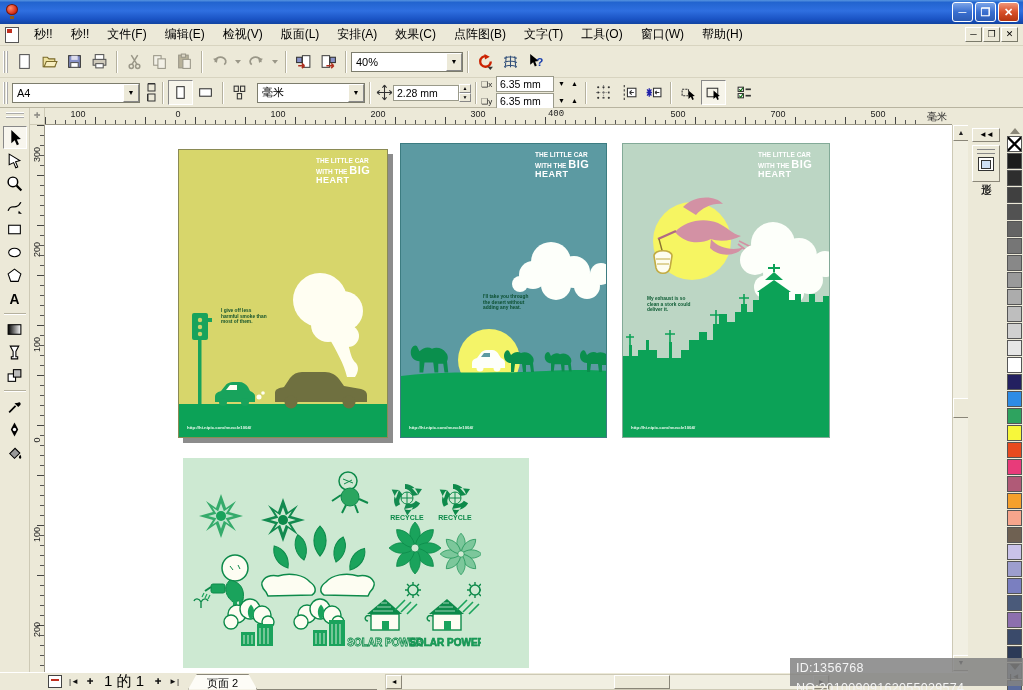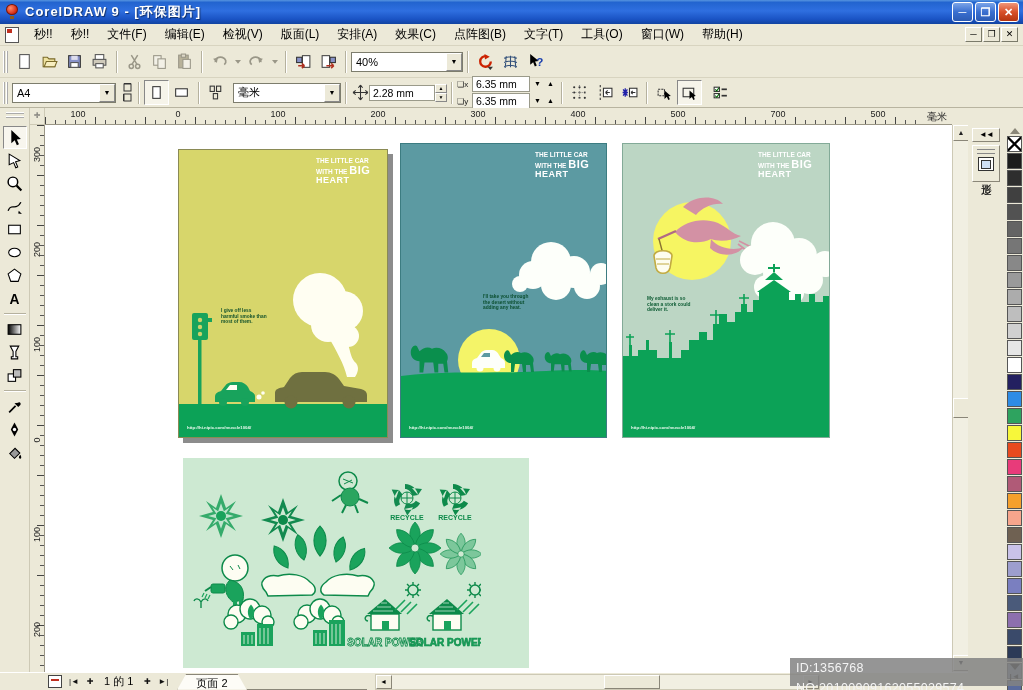--- a/index.html
+++ b/index.html
@@ -120,21 +120,21 @@
       linear-gradient(-45deg, transparent 42%, #000 46%, #000 54%, transparent 58%), #fff; }
   .palbottom { position:absolute; left:1006px; top:664px; width:17px; height:26px; display:flex; flex-direction:column; align-items:center; z-index:30;}
   .pal-dn { width:0; height:0; border-left:5px solid transparent; border-right:5px solid transparent; border-top:6px solid #000; margin-bottom:3px;}
   .pal-exp { font-size:8px; line-height:8px; color:#000; font-weight:bold; }
 
   
   .bottombar { position:absolute; left:0; top:672px; width:968px; height:18px; background:#ece9d8; border-top:1px solid #fff; display:flex; align-items:center; }
   .navico { width:14px; height:13px; margin:0 4px 0 48px; background:#fff; border:1px solid #444; position:relative; }
   .navico::after { content:""; position:absolute; left:2px; top:3px; width:8px; height:2px; background:#c03020; }
   .navbtn { min-width:16px; height:14px; font-size:8px; line-height:13px; text-align:center; padding:0 2px; color:#111; }
-  .navtxt { font-size:11px; padding:0 6px; white-space:nowrap; }
+  .navtxt { font-size:15px; padding:0 6px; white-space:nowrap; }
   .pagetab { height:16px; margin-left:6px; padding:1px 18px; background:#fdfcf7; border:1px solid #8a8678; border-bottom:none;
     clip-path:polygon(9px 0, calc(100% - 9px) 0, 100% 100%, 0 100%); font-size:11px; }
   .tabstrip { flex:0 0 120px; height:16px; border-bottom:1px solid #8a8678; }
   .hscroll { position:relative; margin-left:8px; width:445px; height:16px; background:#f1efe2; border:1px solid #cdc9b5; }
   .hbtn { position:absolute; top:0; width:16px; height:14px; background:#ece9d8; border:1px solid; border-color:#fff #8a8678 #8a8678 #fff;
     font-size:7px; text-align:center; line-height:12px; }
   .hthumb { position:absolute; left:228px; top:0; width:56px; height:14px; background:#ece9d8; border:1px solid; border-color:#fff #8a8678 #8a8678 #fff; }
 
   
   .watermark { position:absolute; left:8px; top:644px; z-index:40; white-space:nowrap;
@@ -147,21 +147,20 @@
 </head>
 <body>
 
 <div class="window">
 
   <div class="titlebar">
     <span class="app-icon">
         <span class="balloon"></span>
         <span class="basket"></span>
       </span>
-    <span class="title-text">CorelDRAW 9 - [环保图片]</span>
     <span class="winbtns">
       <span class="wbtn">─</span>
       <span class="wbtn">❐</span>
       <span class="wbtn close">✕</span>
     </span>
   </div>
 
   <div class="menubar">
     <span class="docicon"></span>
     <span id="menu-items" style="display:flex;">
@@ -293,21 +292,21 @@
     <span class="tbtn">
         <svg viewBox="0 0 16 16">
           <path d="M3 1 L3 11 L5.8 8.6 L7.4 12.6 L9.2 11.8 L7.6 7.9 L11 7.6 Z" fill="#000"></path>
           <text x="12" y="12" font-size="11" font-weight="bold" fill="#1a3fae" text-anchor="middle">?</text>
         </svg>
       </span>
   </div>
 
   <div class="bar propbar">
     <span class="grip"></span>
-    <span class="combo" style="width:104px">
+    <span class="combo" style="width:128px">
       <span class="ctxt">A4</span>
       <span class="cdd">▼</span>
     </span>
     <span style="width:6px"></span>
     <span class="stack2">
       <span class="row">
           <svg width="12" height="9" viewBox="0 0 12 9">
             <rect x="2" y="1" width="7" height="7" fill="none" stroke="#333"></rect>
             <path d="M2 0.5 L9 0.5" stroke="#333"></path>
           </svg>
@@ -519,21 +518,21 @@
     </div>
 
   <div class="corner">✛</div>
   <div class="hruler" id="hruler">
     <span class="hunit">毫米</span>
   <span class="hlab" style="left: 33px;">100</span>
       <span class="hlab" style="left: 133px;">0</span>
       <span class="hlab" style="left: 233px;">100</span>
       <span class="hlab" style="left: 333px;">200</span>
       <span class="hlab" style="left: 433px;">300</span>
-      <span class="hlab" style="left: 533px;">400</span>
+      <span class="hlab" style="left: 511px; font-family: Liberation Mono, monospace;">400</span>
       <span class="hlab" style="left: 633px;">500</span>
       <span class="hlab" style="left: 733px;">700</span>
       <span class="hlab" style="left: 833px;">500</span>
     </div>
   <div class="vruler" id="vruler">
       <span class="vlab" style="top: 25px;">300</span>
       <span class="vlab" style="top: 120px;">200</span>
       <span class="vlab" style="top: 215px;">100</span>
       <span class="vlab" style="top: 310px;">0</span>
       <span class="vlab" style="top: 405px;">100</span>

